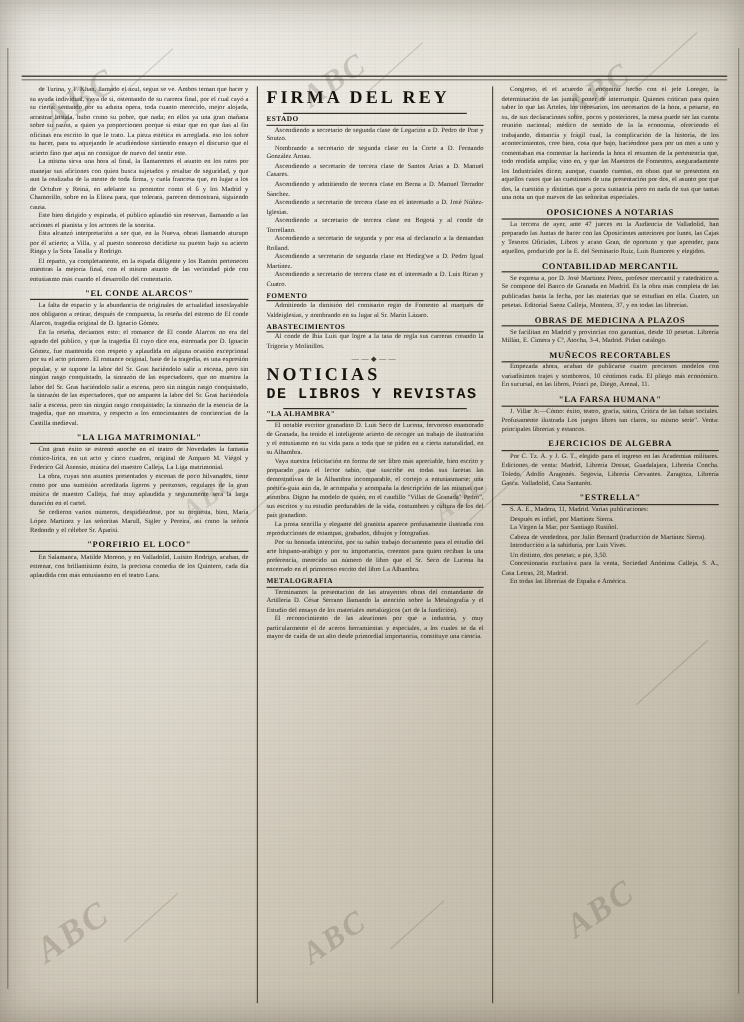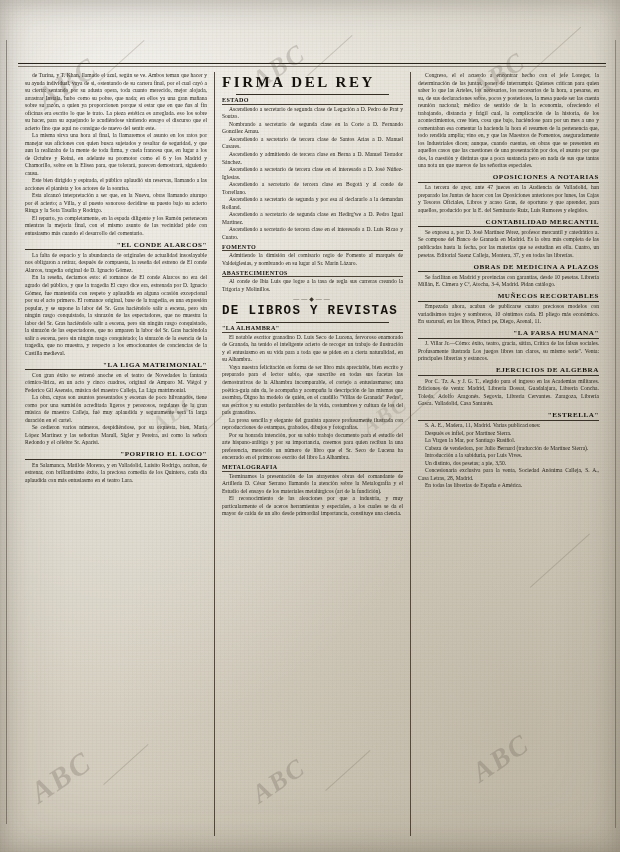--- a/index.html
+++ b/index.html
@@ -67,21 +67,21 @@
     color:#211d16;
     word-spacing:.2px;
     hyphens:auto;
   }
 
   h2.sec{
     margin:3.5px 0 1.5px 0;
     font-size:7.1px;
     font-weight:700;
     letter-spacing:.55px;
-    text-align:right;
+    text-align:center;
     text-transform:uppercase;
     color:#17140f;
     border-bottom:.7px solid #3a332a;
     padding-bottom:.6px;
     display:block;
   }
   h3.sub{
     margin:2.6px 0 1px 0;
     font-size:6.1px;font-weight:700;letter-spacing:.4px;
     text-align:center;text-transform:uppercase;color:#17140f;
@@ -201,20 +201,21 @@
           <p class="t">Ascendiendo a secretario de tercera clase en Bogotá y al conde de Torrellano.</p>
           <p class="t">Ascendiendo a secretario de segunda y por esa al declararlo a la demandan Rolland.</p>
           <p class="t">Ascendiendo a secretario de segunda clase en Hedirg'we a D. Pedro Igual Martínez.</p>
           <p class="t">Ascendiendo a secretario de tercera clase en el interesado a D. Luis Ricao y Cuatro.</p>
           <h3 class="sub left u">FOMENTO</h3>
           <p class="t">Admitiendo la dimisión del comisario regio de Fomento al marqués de Valdeiglesias, y nombrando en su lugar al Sr. Marín Lázaro.</p>
           <h3 class="sub left u">ABASTECIMIENTOS</h3>
           <p class="t">Al conde de Ibia Luis que logre a la tasa de regla sus carreras creando la Trigoria y Molinillos.</p>
           <div class="orn">——◆——</div>
           <div class="display">
+            <div class="d1">NOTICIAS</div>
             <div class="d2">DE LIBROS Y REVISTAS</div>
           </div>
           <hr class="hr-mid">
           <h3 class="sub left u">"LA ALHAMBRA"</h3>
           <p class="t">El notable escritor granadino D. Luis Seco de Lucena, fervoroso enamorado de Granada, ha tenido el inteligente acierto de recoger un trabajo de ilustración y el entusiasmo en su vida para a toda que se piden en a cierta naturalidad, en su Alhambra.</p>
           <p class="t">Vaya nuestra felicitación en forma de ser libro más apreciable, bien escrito y preparado para el lector sabio, que suscribe en todas sus facetas las demostrativas de la Alhambra incomparable, el cortejo a entusiasmarse; una poética-guía aún da, le acompaña y acompaña la descripción de las mismas que asombra. Digno ha modelo de quién, en el caudillo "Villas de Granada" Pedro", sus escritos y su estudio perdurables de la vida, costumbres y cultura de los del país granadino.</p>
           <p class="t">La prosa sencilla y elegante del granista aparece profusamente ilustrada con reproducciones de estampas, grabados, dibujos y fotografías.</p>
           <p class="t">Por su honrada intención, por su sabio trabajo documento para el estudio del arte hispano-arábigo y por su importancia, creemos para quien reciban la una preferencia, merecido un número de libro que el Sr. Seco de Lucena ha encerrado en el primoroso escrito del libro La Alhambra.</p>
           <h3 class="sub left u">METALOGRAFIA</h3>
           <p class="t">Terminamos la presentación de las atrayentes obras del comandante de Artillería D. César Serrano llamando la atención sobre la Metalografía y el Estudio del ensayo de los materiales metalúrgicos (art de la fundición).</p>

